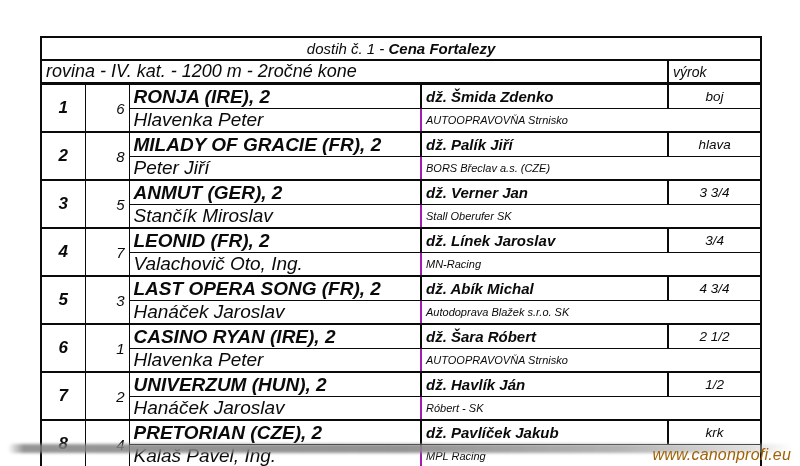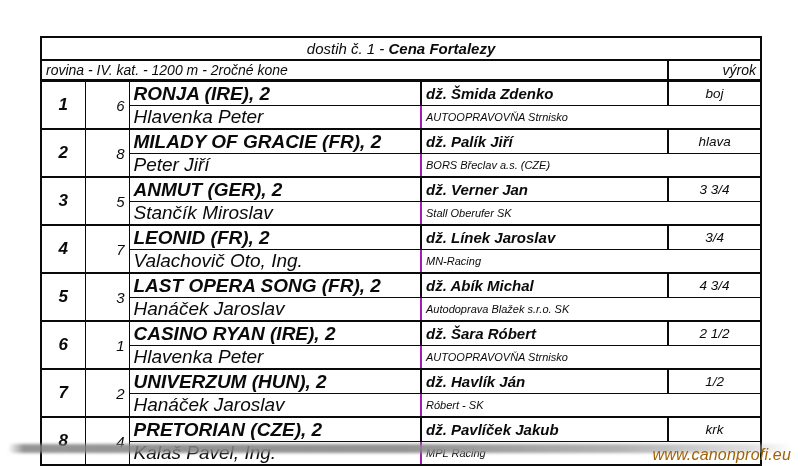--- a/index.html
+++ b/index.html
@@ -28,27 +28,27 @@
   }
   .title-cell {
     height: 21px;
     text-align: center;
     font-size: 15px;
     border-bottom: 2px solid #0a0a0a;
   }
   .title-name { font-weight: bold; }
   .conditions-cell {
     height: 18px;
-    font-size: 14px;
+    font-size: 18px;
     padding-left: 6px;
     border-right: 2px solid #0a0a0a;
     border-bottom: 3px solid #0a0a0a;
   }
   .verdict-header-cell {
-    text-align: right;
+    text-align: left;
     font-size: 14px;
     border-bottom: 3px solid #0a0a0a;
   }
   .pos-cell {
     text-align: center;
     font-weight: bold;
     font-size: 17px;
     border-right: 1px solid #0a0a0a;
     border-bottom: 2px solid #0a0a0a;
   }

